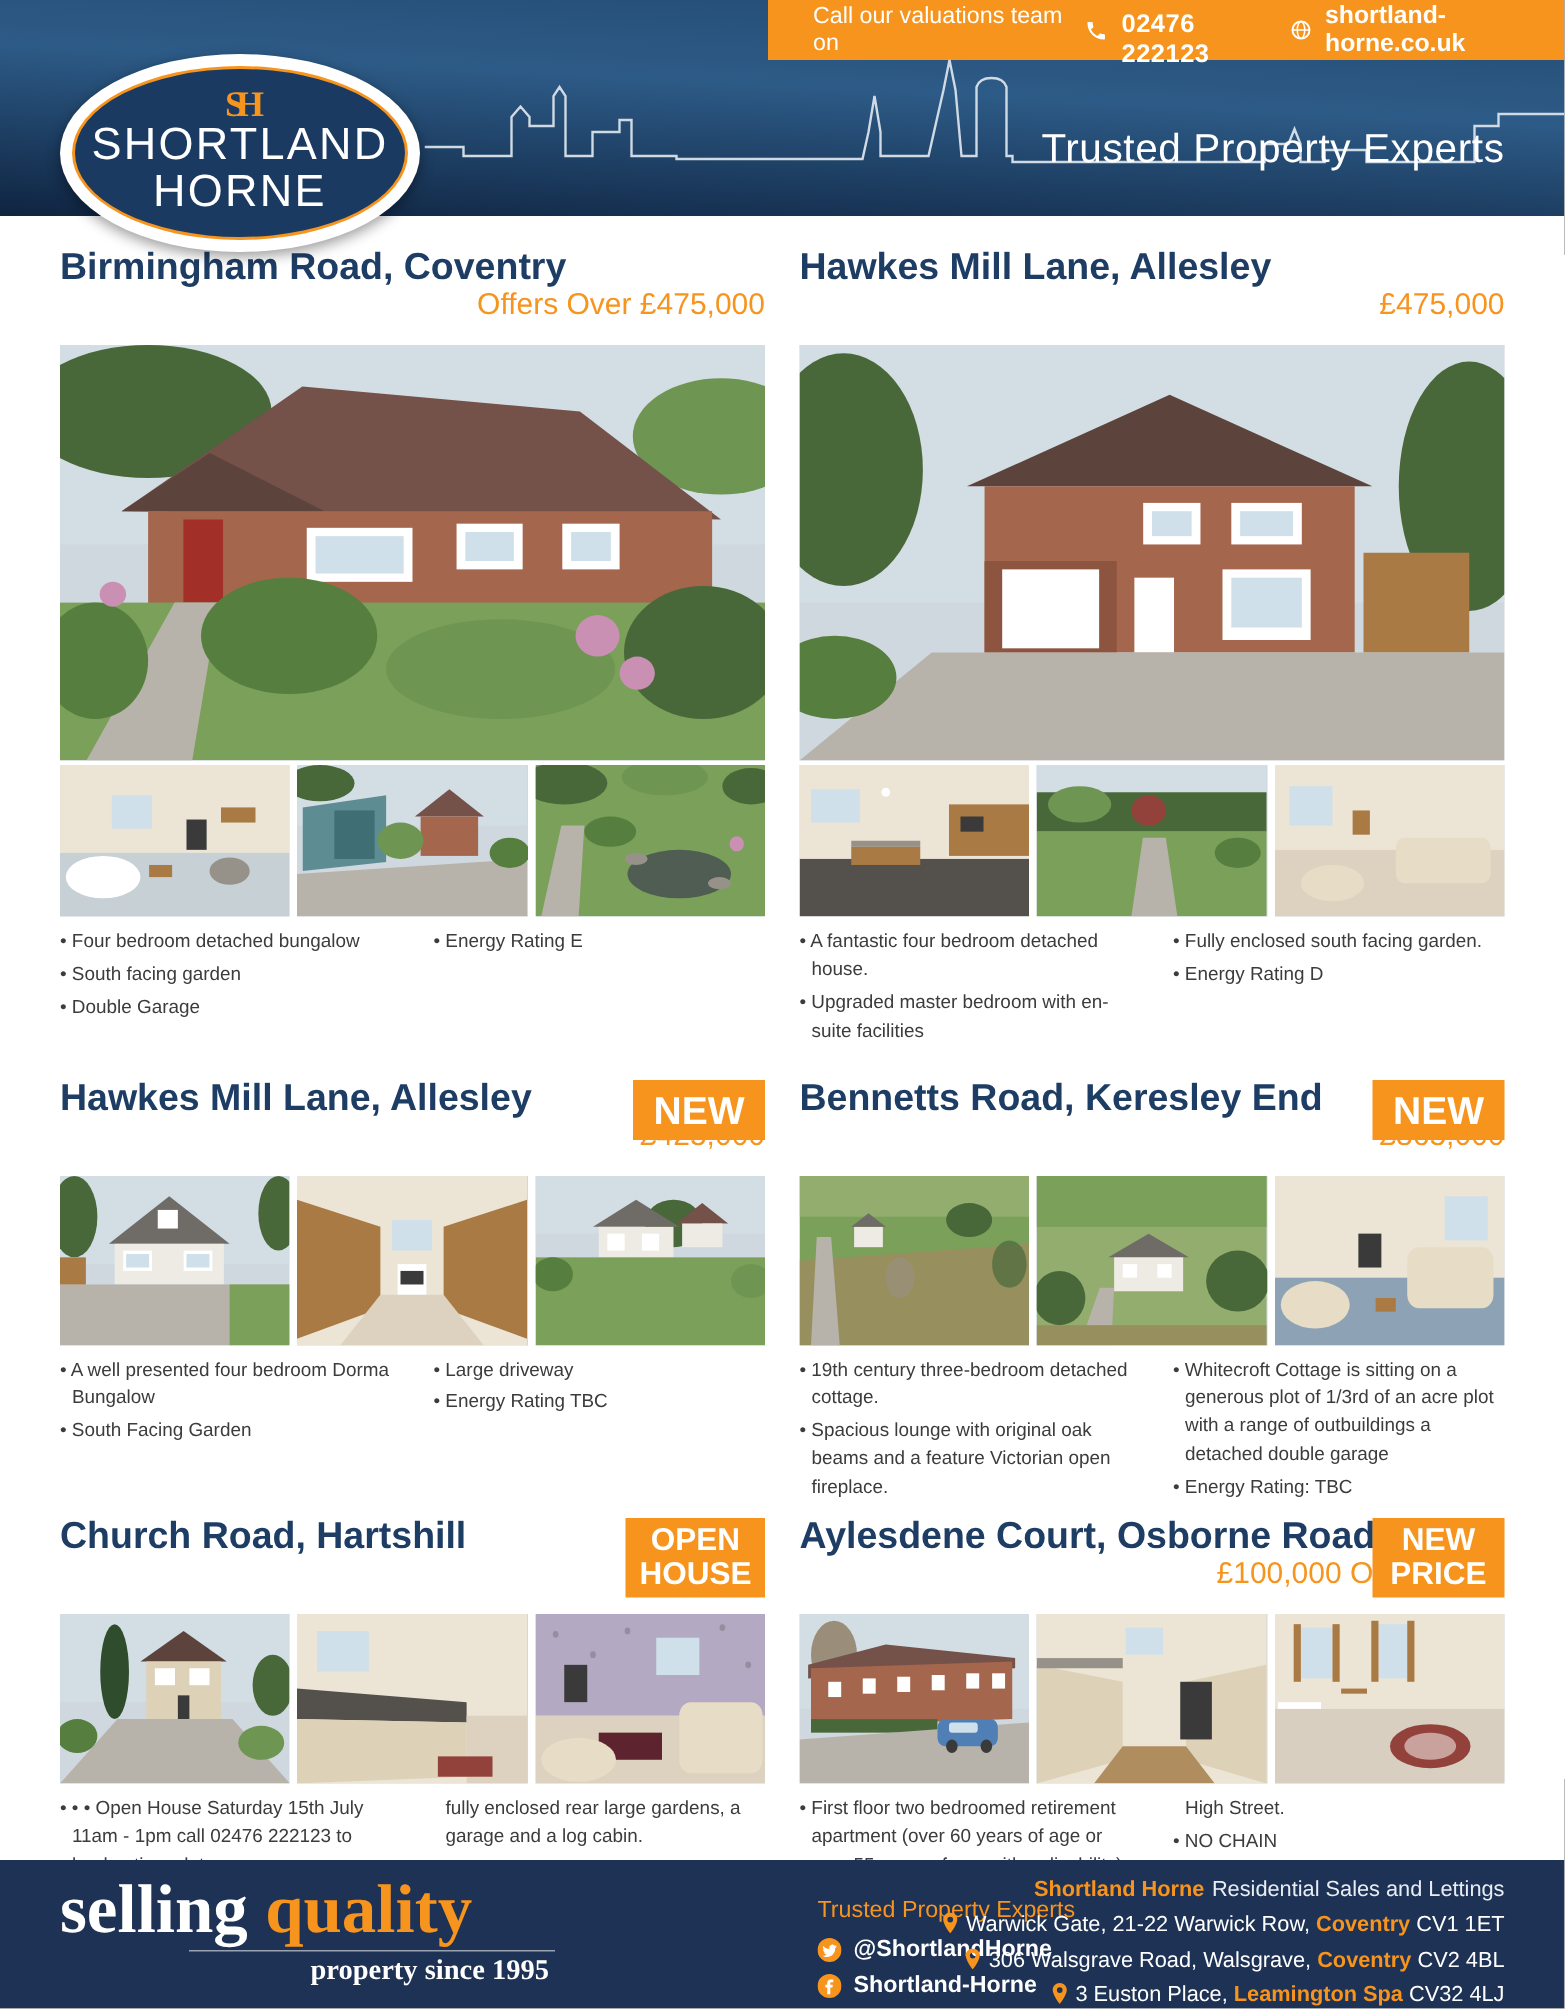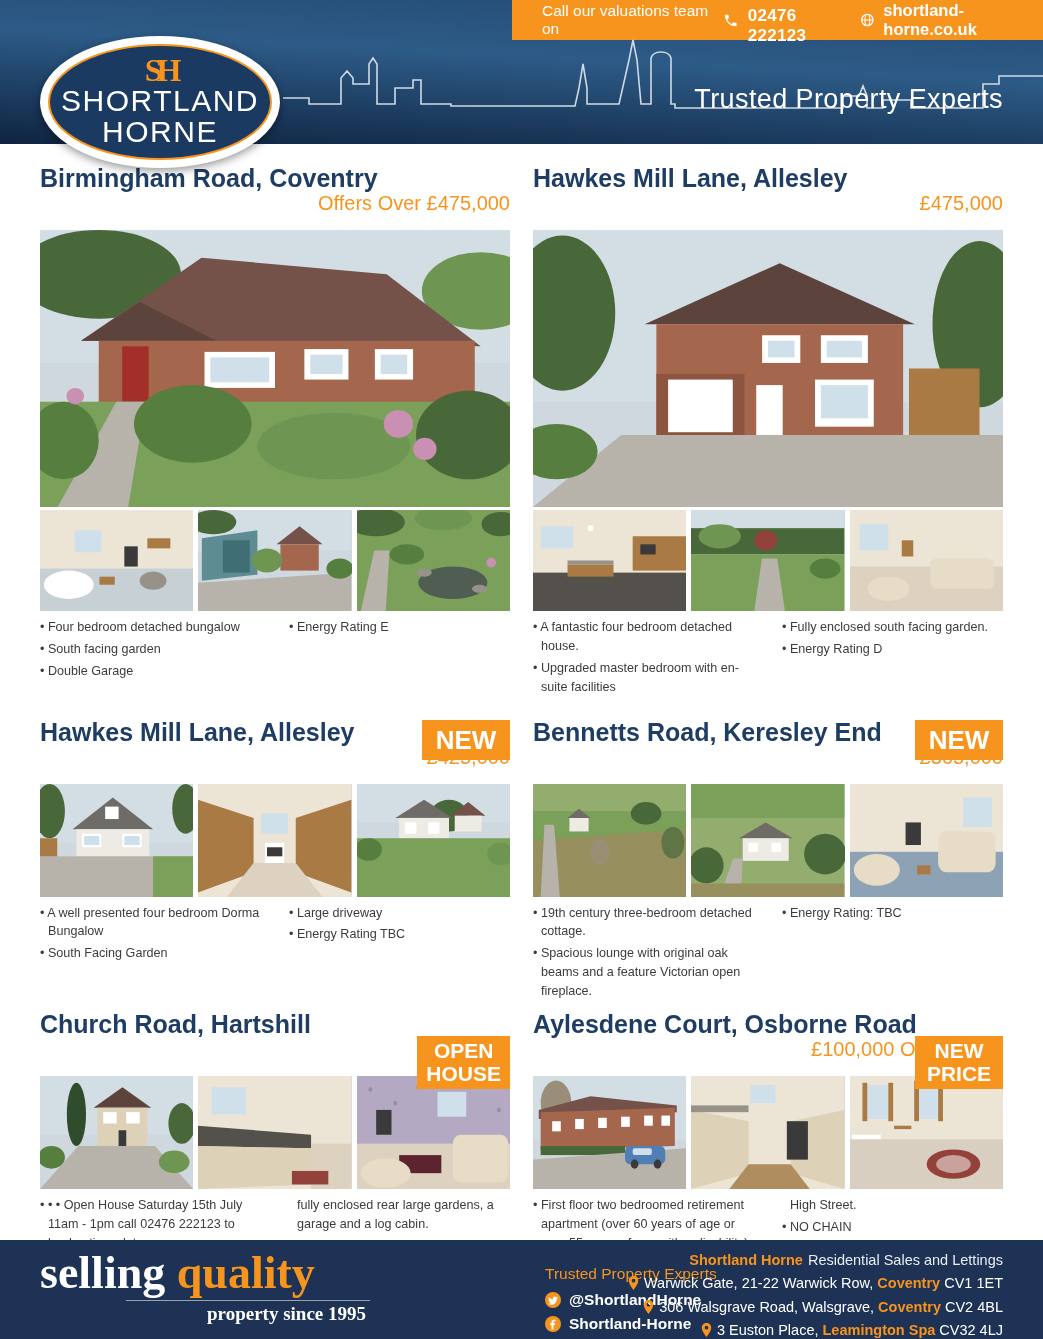--- a/index.html
+++ b/index.html
@@ -11,38 +11,38 @@
           background:linear-gradient(183deg,#234a71 0%,#2d5b87 42%,#0f2441 100%);}
   .topbar{position:absolute;top:0;left:512px;right:0;height:40px;background:#f7941d;
           display:flex;align-items:center;gap:9px;padding-left:30px;color:#fff;font-size:15.5px;}
   .topbar .num{font-weight:bold;font-size:17px;letter-spacing:.3px;margin-top:12px;}
   .topbar .site{font-weight:bold;font-size:16.5px;}
   .ic{display:inline-block;vertical-align:middle;}
   .logo{position:absolute;left:40px;top:36px;width:240px;height:132px;background:#fff;
         border-radius:50%;box-shadow:0 3px 9px rgba(0,0,0,.4);display:flex;align-items:center;justify-content:center;z-index:3;}
   .logo-inner{width:220px;height:112px;background:#1a3a61;border:2px solid #f7941d;border-radius:50%;
         display:flex;flex-direction:column;align-items:center;justify-content:center;color:#fff;}
-  .logo-mono{color:#f7941d;font-family:"Liberation Serif",serif;font-weight:bold;font-size:32px;
+  .logo-mono{color:#f7941d;font-family:"Liberation Serif",serif;font-weight:bold;font-size:24px;
         letter-spacing:-6px;line-height:.85;margin-bottom:2px;}
   .logo-name{font-size:30px;letter-spacing:1.5px;line-height:1.03;font-weight:400;text-align:center;}
   .tagline{position:absolute;right:40px;top:84px;color:#fff;font-size:27px;font-weight:300;letter-spacing:.4px;}
   .skyline{position:absolute;left:283px;bottom:14px;width:760px;height:96px;}
 
   
   .main{padding:20px 40px 0;}
   .row{display:flex;gap:23px;}
   .row+.row{margin-top:18px;}
   .row.r3{margin-top:6px;}
   .col{width:470px;position:relative;}
   .lhead{position:relative;margin-bottom:10px;min-height:56px;}
   .ltitle{color:#1e3d64;font-size:25px;font-weight:bold;line-height:1.12;}
   .lprice{color:#f7941d;font-size:20px;line-height:1.12;text-align:right;}
   .badge{position:absolute;right:0;top:2px;background:#f7941d;color:#fff;font-weight:bold;
          text-align:center;padding:6px 9px;min-width:70px;font-size:26px;line-height:1.08;}
-  .badge.two{font-size:21px;padding:4px 9px;margin-top:24px;}
+  .badge.two{font-size:21px;padding:4px 9px;}
   .photo-main{width:470px;height:277px;margin-bottom:3px;overflow:hidden;background:#cfd8de;}
   .thumbs{display:flex;gap:5px;margin-bottom:7px;}
   .thumb{flex:1;height:101px;overflow:hidden;background:#cfd8de;}
   .thumbs.tall .thumb{height:113px;}
   .bullets{display:flex;gap:28px;font-size:12.6px;color:#3c3c3c;line-height:1.5;}
   .bcol{width:50%;}
   .bl{padding-left:8px;text-indent:-8px;margin-bottom:3px;}
   .bl.cont{text-indent:0;}
 
   
@@ -383,20 +383,21 @@
               <rect class="f-wood" x="70" y="72" width="14" height="8"></rect>
             </svg>
           </div>
         </div>
         <div class="bullets">
           <div class="bcol">
             <div class="bl">• 19th century three-bedroom detached cottage.</div>
             <div class="bl">• Spacious lounge with original oak beams and a feature Victorian open fireplace.</div>
           </div>
           <div class="bcol">
+            <div class="bl">• Whitecroft Cottage is sitting on a generous plot of 1/3rd of an acre plot with a range of outbuildings a detached double garage</div>
             <div class="bl">• Energy Rating: TBC</div>
           </div>
         </div>
       </div>
     </div>
 
     <div class="row r3">
 
       <div class="col">
         <div class="lhead">

